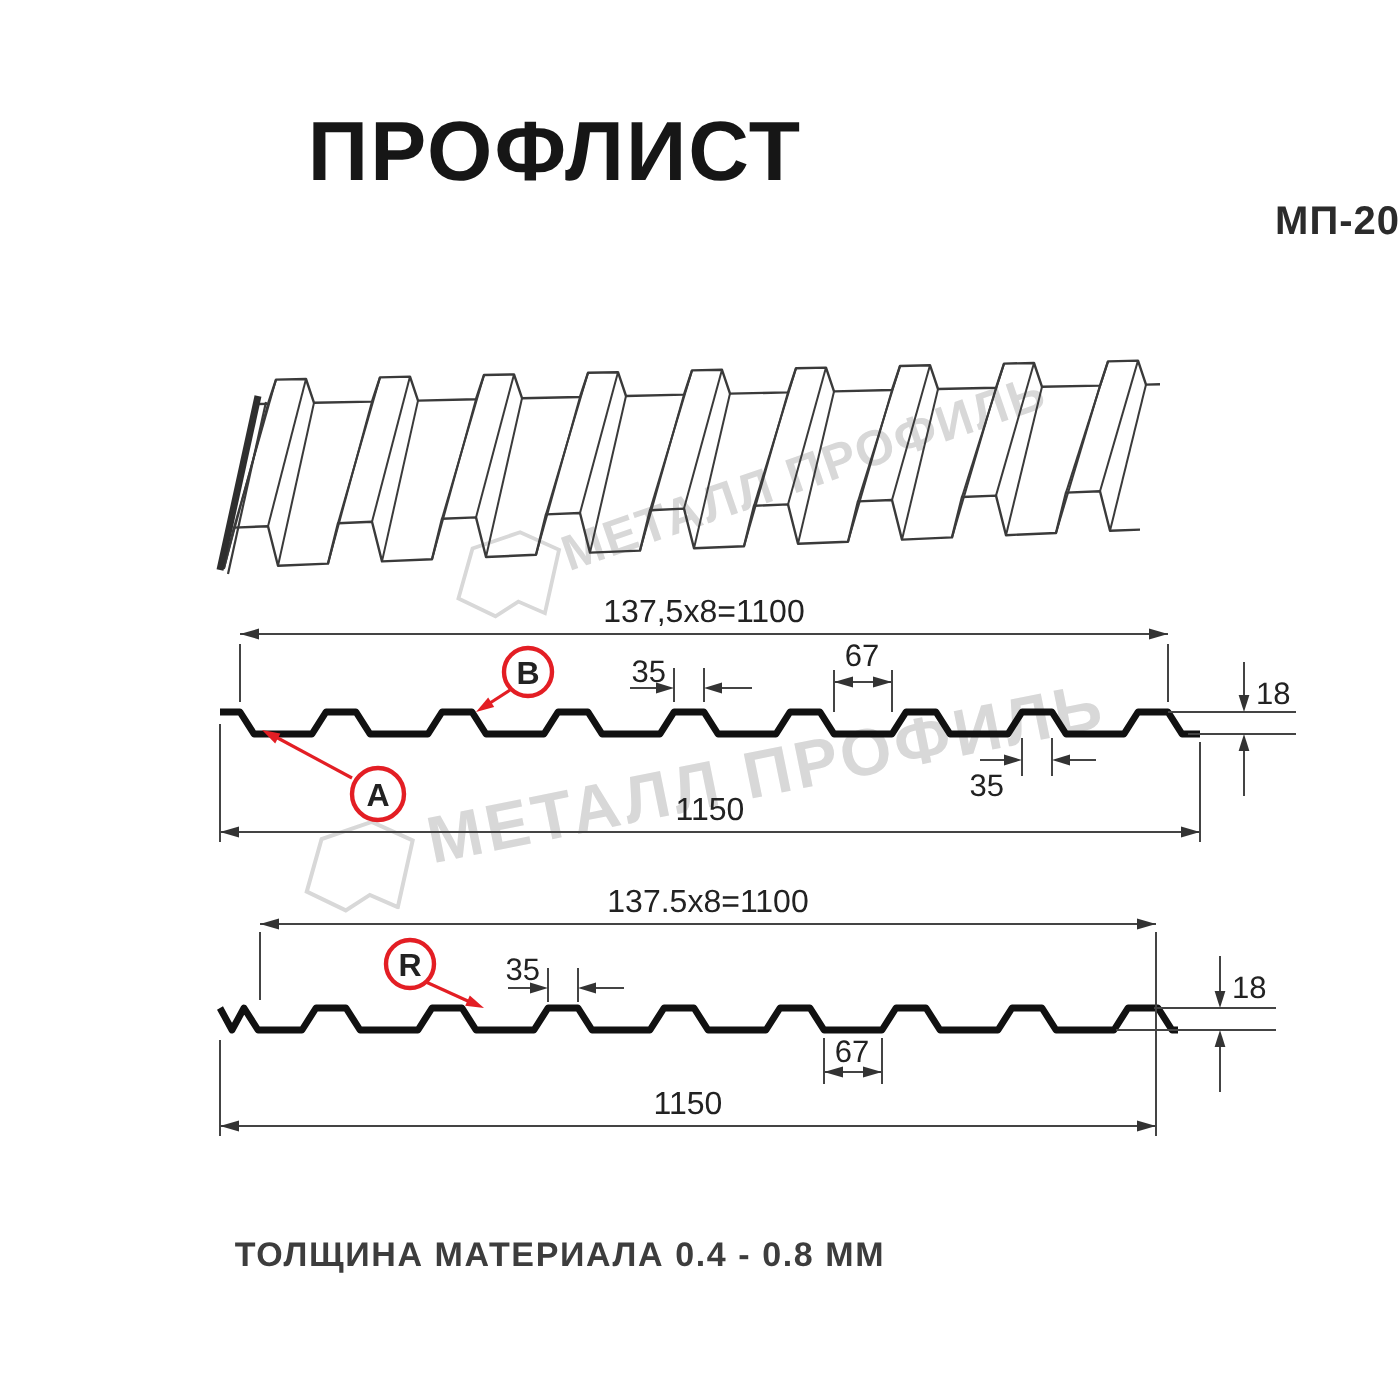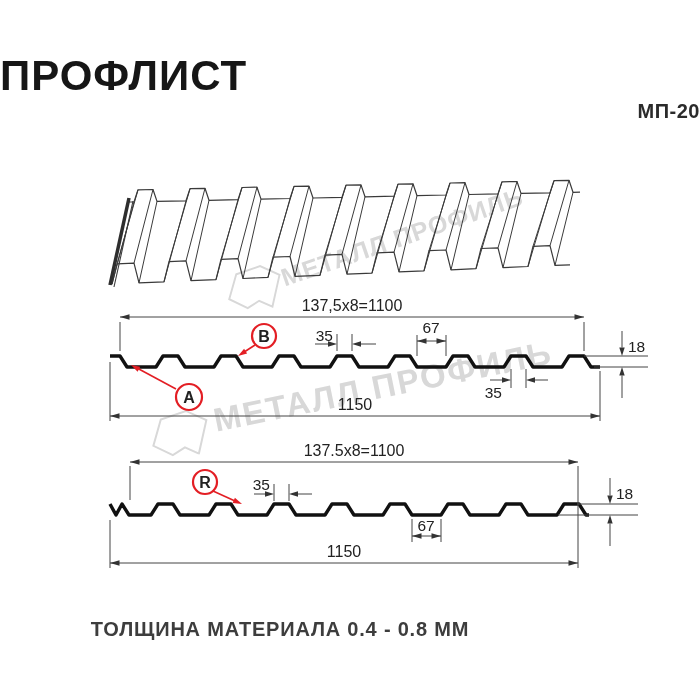--- a/index.html
+++ b/index.html
@@ -1,23 +1,23 @@
 <!DOCTYPE html>
 <html><head>
 <meta charset="utf-8">
 <style>
   html,body{margin:0;padding:0;background:#fff;}
   .page{position:relative;width:700px;height:700px;background:#ffffff;overflow:hidden;
         font-family:"Liberation Sans",sans-serif;}
-  .title{position:absolute;left:0;top:52px;width:555px;margin:0;
+  .title{position:absolute;left:0;top:52px;width:555px;text-align:center;margin:0;
          font-size:42px;font-weight:800;letter-spacing:1px;color:#161616;}
   .subtitle{position:absolute;left:0;top:100px;width:700px;text-align:right;
          font-size:20px;font-weight:700;letter-spacing:.5px;color:#2b2b2b;}
   .footer{position:absolute;left:0;top:618px;width:560px;text-align:center;
-         font-size:20px;font-weight:700;letter-spacing:.8px;color:#3d3d3d;}
+         font-size:17px;font-weight:700;letter-spacing:.8px;color:#3d3d3d;}
   .wm-text{position:absolute;white-space:nowrap;color:#d8d8d8;font-weight:700;}
   .wm-a{left:282px;top:264px;font-size:25px;letter-spacing:1px;
         transform:rotate(-19deg);transform-origin:0 50%;}
   .wm-b{left:214px;top:402px;font-size:33px;letter-spacing:2px;
         transform:rotate(-11.5deg);transform-origin:0 50%;}
   .wm-logo{position:absolute;}
   .wm-logo.a{left:226px;top:265px;transform:rotate(-8deg);}
   .wm-logo.b{left:148px;top:411px;transform:rotate(-8deg);}
   svg{display:block;}
   #diagram{position:absolute;left:0;top:0;}

